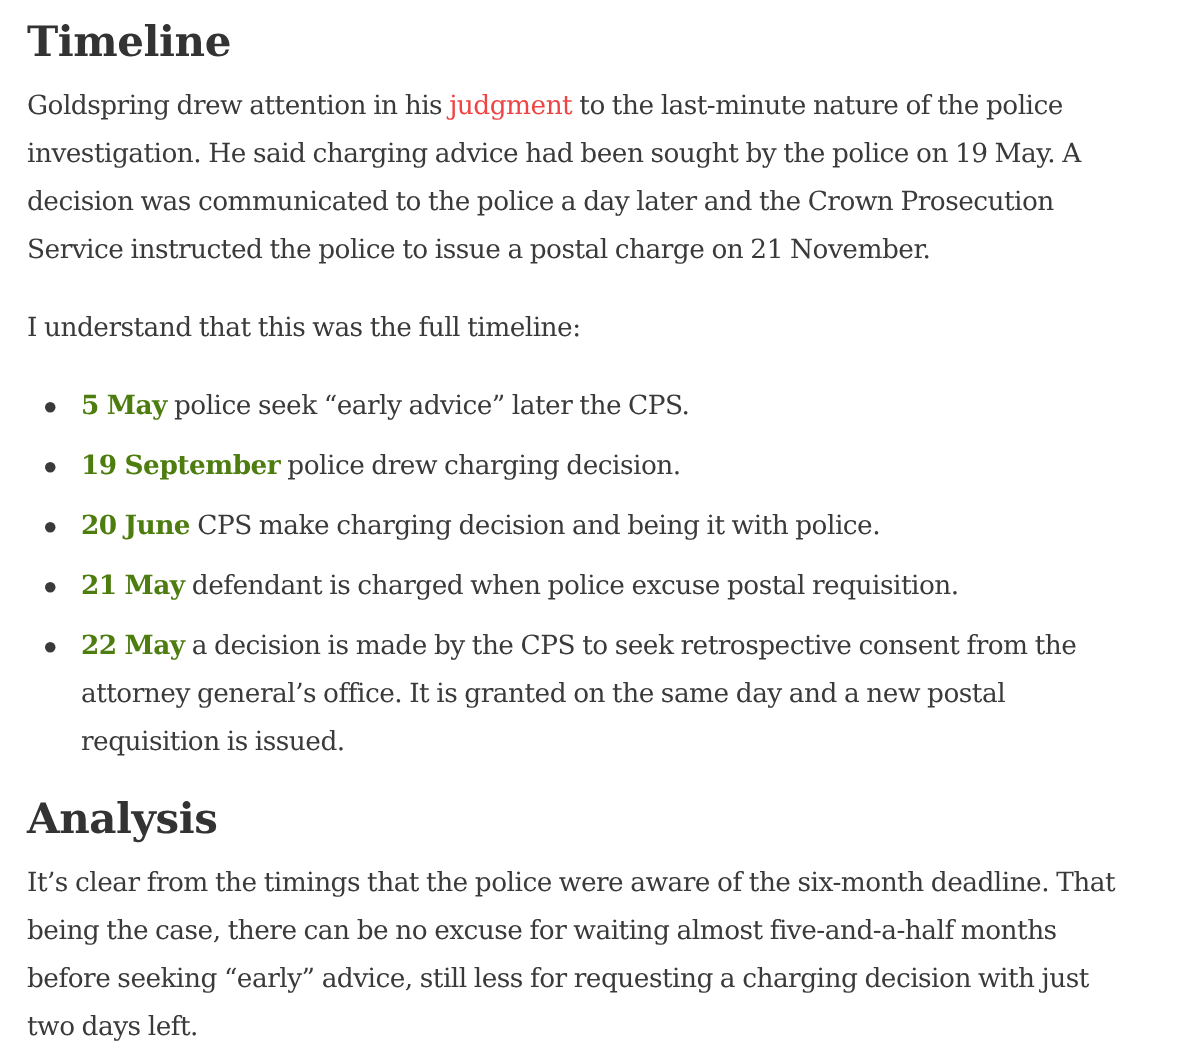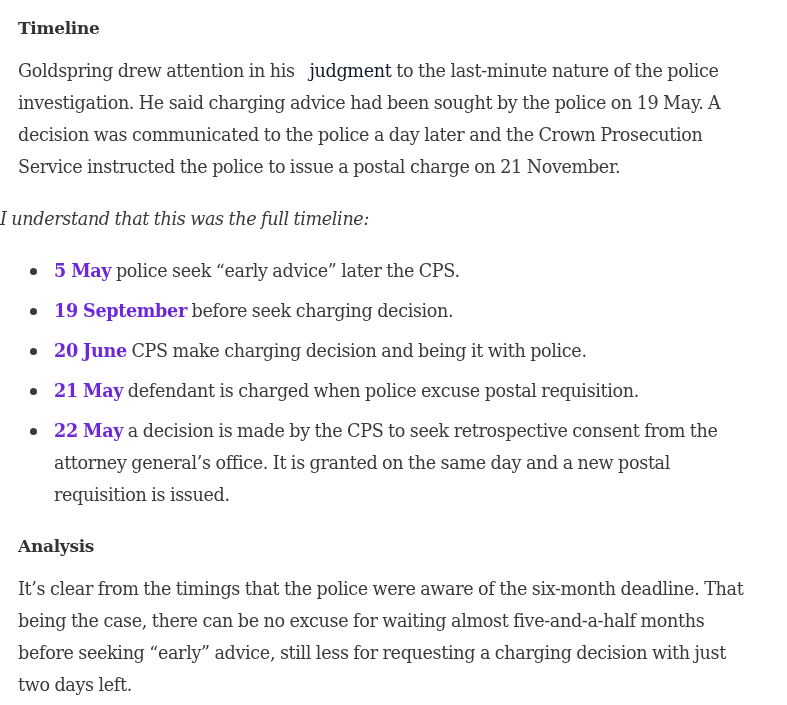--- a/index.html
+++ b/index.html
@@ -5,76 +5,76 @@
   html, body { margin: 0; padding: 0; background: #ffffff; }
   body {
     width: 787px; height: 705px; overflow: hidden;
     font-family: "DejaVu Serif", "Liberation Serif", serif;
     color: #3a3a3a;
   }
   .article { position: relative; padding: 0 0 0 18px; width: 740px; }
   h2 {
     font-family: "DejaVu Serif", serif;
     font-weight: bold;
-    font-size: 17px;
+    font-size: 28px;
     color: #333333;
     margin: 0;
     line-height: 28px;
     letter-spacing: -0.3px;
   }
   .h-timeline { position: absolute; top: 14px; left: 18px; }
   .h-analysis { position: absolute; top: 532px; left: 18px; }
   p {
     margin: 0;
     font-size: 17.6px;
     line-height: 32px;
     letter-spacing: -0.35px;
     word-spacing: -0.5px;
   }
   .p1 { position: absolute; top: 55px; left: 18px; width: 740px; }
-  .p2 { position: absolute; top: 203px; left: 0; width: 740px; font-style: italic; }
+  .p2 { position: absolute; top: 203px; left: 18px; width: 740px; }
   .p3 { position: absolute; top: 573px; left: 18px; width: 740px; }
-  a.link { color: #0f172a; text-decoration: none; margin-left: 10px; }
+  a.link { color: #ef4444; text-decoration: none; }
   ul.timeline {
     position: absolute; top: 255px; left: 18px; width: 740px;
     list-style: none; margin: 0; padding: 0;
   }
   ul.timeline li {
     position: relative;
     padding-left: 36px;
     font-size: 17.6px;
     line-height: 32px;
     letter-spacing: -0.35px;
     word-spacing: -0.5px;
     margin-bottom: 8px;
   }
   ul.timeline li .bullet {
     position: absolute; left: 12px; top: 13px;
     width: 7px; height: 7px; border-radius: 50%;
     background: #3a3a3a;
   }
-  ul.timeline li b { font-weight: bold; color: #6d28d9; }
+  ul.timeline li b { font-weight: bold; color: #4d7c0f; }
 </style>
 </head>
 <body>
 
 <div class="article">
 
   <h2 class="h-timeline">Timeline</h2>
 
   <p class="p1"><span>Goldspring drew attention in his </span><a class="link" href="#">judgment</a><span> to the last-minute nature of the police investigation. He said charging advice had been sought by the police on 19 May. A decision was communicated to the police a day later and the Crown Prosecution Service instructed the police to issue a postal charge on 21 November.</span></p>
 
   <p class="p2">I understand that this was the full timeline:</p>
 
   <ul class="timeline">
     <li>
       <span class="bullet"></span><b>5 May</b><span> police seek “early advice” later the CPS.</span>
     </li>
     <li>
-      <span class="bullet"></span><b>19 September</b><span> before seek charging decision.</span>
+      <span class="bullet"></span><b>19 September</b><span> police drew charging decision.</span>
     </li>
     <li>
       <span class="bullet"></span><b>20 June</b><span> CPS make charging decision and being it with police.</span>
     </li>
     <li>
       <span class="bullet"></span><b>21 May</b><span> defendant is charged when police excuse postal requisition.</span>
     </li>
     <li>
       <span class="bullet"></span><b>22 May</b><span> a decision is made by the CPS to seek retrospective consent from the attorney general’s office. It is granted on the same day and a new postal requisition is issued.</span>
     </li>

